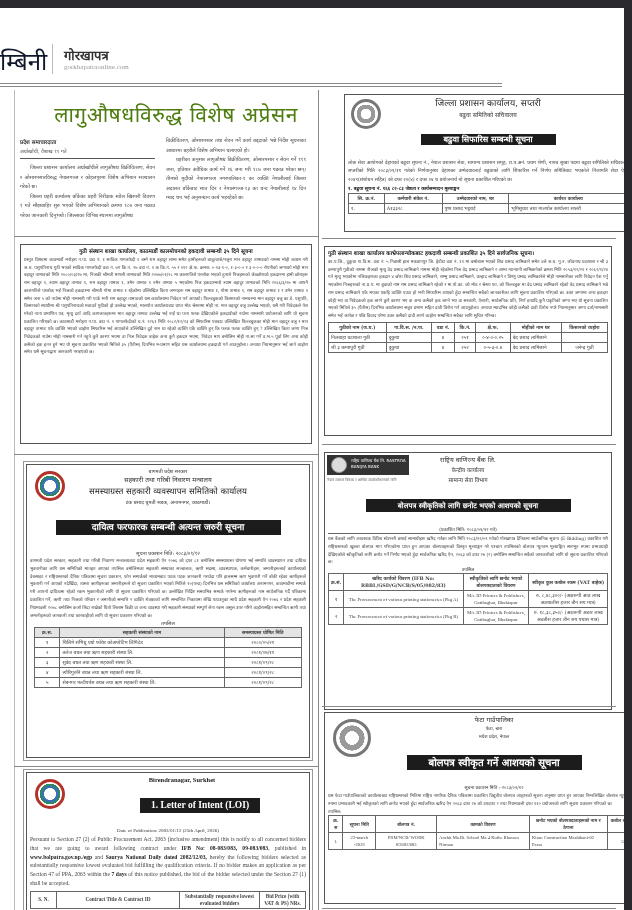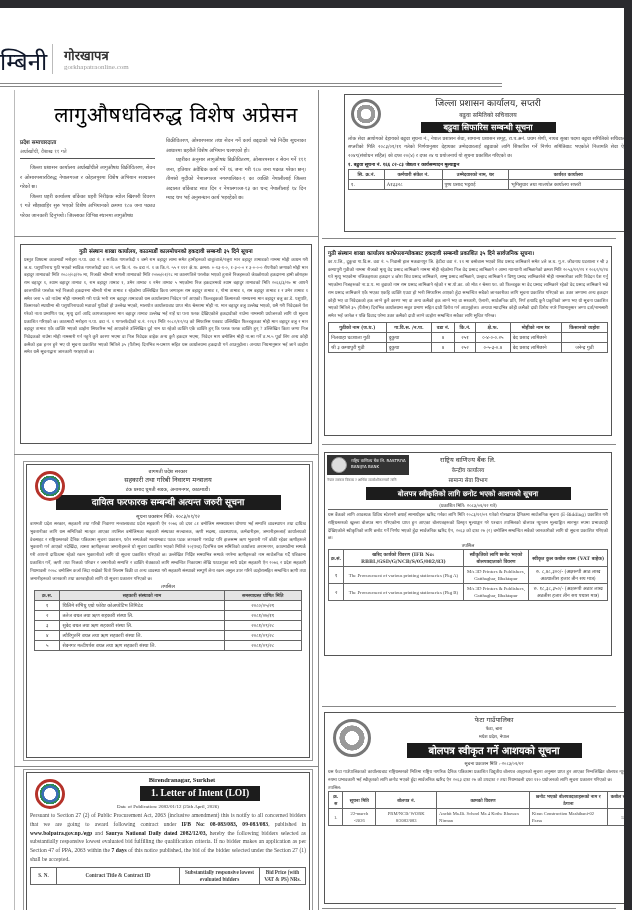--- a/index.html
+++ b/index.html
@@ -13,32 +13,32 @@
   .mast-left { position: absolute; left: 0; top: 36px; font-family: "DejaVu Sans", sans-serif; font-size: 24px; color: #0f172a; }
   .mast-sep { position: absolute; left: 52px; top: 36px; width: 1px; height: 30px; background: #bbb; }
   .mast-title { position: absolute; left: 64px; top: 38px; font-family: "DejaVu Sans", sans-serif; font-size: 13px; font-weight: bold; color: #333; }
   .mast-url { position: absolute; left: 64px; top: 55px; font-family: Liberation Serif, serif; font-size: 7px; color: #999; }
   .mast-rule { position: absolute; left: 0; top: 75px; width: 502px; height: 4px; border-top: 1px solid #888; border-bottom: 1px solid #888; }
 
   .colrule { position: absolute; width: 1px; background: #444; }
   .hrule { position: absolute; height: 1px; background: #888; }
 
   
-  .headline { position: absolute; left: 36px; top: 92px; width: 280px; text-align: center; font-family: "DejaVu Sans", sans-serif; font-size: 21px; color: #000000; letter-spacing: 0.5px; }
+  .headline { position: absolute; left: 36px; top: 92px; width: 280px; text-align: center; font-family: "DejaVu Sans", sans-serif; font-size: 21px; color: #4d7c0f; letter-spacing: 0.5px; }
   .byline { position: absolute; left: 20px; top: 130px; font-size: 5.5px; font-weight: bold; color: #333; }
   .dateline { position: absolute; left: 20px; top: 140px; font-size: 5px; color: #555; }
   .byrule { position: absolute; left: 20px; top: 150px; width: 135px; height: 1px; background: #555; }
   .article-col { position: absolute; font-size: 5px; line-height: 9.5px; color: #444; text-align: justify; }
 
   .notice { position: absolute; border: 1px solid #555; padding: 2px 3px; font-size: 4.8px; line-height: 8.5px; color: #444; overflow: hidden; }
   .notice.double { outline: 1px solid #999; outline-offset: 2px; }
   .n-title { font-weight: bold; font-size: 7px; text-align: center; color: #222; }
   .n-sub { text-align: center; font-size: 6px; color: #333; line-height: 10px; }
   .n-big { text-align: center; font-size: 9px; color: #222; line-height: 13px; }
-  .banner { background: #1c1c1c; color: #fff; text-align: center; font-weight: bold; margin: 2px auto; padding: 1px 6px; }
+  .banner { background: #1c1c1c; color: #fff; text-align: center; font-weight: bold; margin: 14px auto; padding: 1px 6px; }
   .body-text { text-align: justify; }
   table { border-collapse: collapse; width: 100%; font-size: 4.8px; }
   td, th { border: 1px solid #666; padding: 1px 2px; text-align: center; font-weight: normal; line-height: 7px; }
   th { font-weight: bold; }
   td.l { text-align: left; }
   .emblem { position: absolute; border-radius: 50%; }
   .emb-outer { width: 30px; height: 30px; border: 3px solid #b5322a; background: radial-gradient(circle at 50% 50%, #fff 0 35%, #3b6fb6 36% 50%, #2e8b57 51% 60%, #fff 61%); }
   .emb-gray { width: 30px; height: 30px; border: 3px solid #777; background: radial-gradient(circle at 50% 50%, #fff 0 30%, #999 31% 55%, #fff 56%); }
   .rbb-logo { position: absolute; left: 326px; top: 455px; width: 82px; height: 20px; background: #333; color: #fff; font-size: 4px; line-height: 6px; padding: 3px 3px 3px 24px; font-family: "DejaVu Sans", sans-serif; }
   .rbb-logo .circ { position: absolute; left: 4px; top: 2px; width: 16px; height: 16px; border-radius: 50%; background: #ddd; border: 1px solid #999; }
@@ -143,20 +143,21 @@
       </tr>
     </tbody>
       </table>
   </div>
   <div class="hrule" style="left:322px;top:436px;width:294px;"></div>
 
   <div class="notice double" style="left:26px;top:456px;width:284px;height:294px;font-size:4.4px;line-height:7.8px;">
     <div class="emblem emb-outer" style="left:8px;top:6px;"></div>
     <div class="n-sub" style="font-size:5px;line-height:8px;">बागमती प्रदेश सरकार</div>
     <div class="n-sub" style="font-size:6.5px;">सहकारी तथा गरिबी निवारण मन्त्रालय</div>
+    <div class="n-big" style="font-size:8.5px;">समस्याग्रस्त सहकारी व्यवस्थापन समितिको कार्यालय</div>
     <div class="n-sub" style="font-size:5px;line-height:8px;">टंक प्रसाद घुमती सडक, अनामनगर, काठमाडौं।</div>
     <div class="banner" style="width:225px;font-size:9px;line-height:13px;">दायित्व फरफारक सम्बन्धी अत्यन्त जरुरी सूचना</div>
     <div class="n-sub" style="font-size:5px;line-height:8px;">सूचना प्रकाशन मिति: २०८३/०१/१२</div>
     <div class="body-text">बागमती प्रदेश सरकार, सहकारी तथा गरिबी निवारण मन्त्रालयबाट प्रदेश सहकारी ऐन २०७६ को दफा ८१ बमोजिम समस्याग्रस्त घोषणा भई सम्पत्ति व्यवस्थापन तथा दायित्व भुक्तानीका लागि यस समितिको मातहत आएका तपसिल बमोजिमका सहकारी संस्थाका सञ्चालक, ऋणी सदस्य, व्यवस्थापक, कर्मचारीहरू, जमानीहरूलाई कार्यालयको वेबसाइट र राष्ट्रियस्तरको दैनिक पत्रिकामा सूचना प्रकाशन, फोन सम्पर्कको माध्यमबाट पटक पटक जानकारी गराउँदा पनि हालसम्म ऋण भुक्तानी गर्ने बाँकी रहेका ऋणीहरूले भुक्तानी गर्न आएको नदेखिँदा, त्यस्ता ऋणीहरूका जमानीहरूले यो सूचना प्रकाशित भएको मितिले १०(पन्ध्र) दिनभित्र यस समितिको कार्यालय अनामनगर, काठमाडौंमा सम्पर्क गरी आफ्नो दायित्वमा रहेको रकम भुक्तानीको लागि यो सूचना प्रकाशित गरिएको छ। उल्लेखित निर्दिष्ट समयभित्र सम्पर्क नगरेमा ऋणीहरूको नाम सार्वजनिक गर्दै पत्रिकामा प्रकाशित गर्ने, ऋणी तथा निजको परिवार र जमानीको सम्पत्ति र व्यक्ति रोक्काको लागि सम्बन्धित निकायमा लेखि पठाउनुका साथै प्रदेश सहकारी ऐन २०७६ र प्रदेश सहकारी नियमावली २०७८ बमोजिम कर्जा लिंदा राखेको धितो लिलाम बिक्री वा अन्य व्यवस्था गरी सहकारी संस्थाको सम्पूर्ण लेना रकम असुल उपर गरिने व्यहोरासहित सम्बन्धित ऋणी तथा जमानीहरूको जानकारी तथा कारबाहीको लागि यो सूचना प्रकाशन गरिएको छ।</div>
     <div class="n-sub" style="font-size:5px;line-height:8px;">तपसिल</div>
     <table style="margin:0 4px;width:calc(100% - 8px);">
       <tbody>
           <tr style="background:#e4e4e4;">
         <th>क्र.स.</th>
         <th>सहकारी संस्थाको नाम</th>
@@ -185,21 +186,21 @@
       <tr>
         <td>५</td>
         <td class="l">सेवनगर मल्टीपर्पस बचत तथा ऋण सहकारी संस्था लि.</td>
         <td>२०८१/०९/२८</td>
       </tr>
     </tbody>
       </table>
   </div>
   <div class="hrule" style="left:14px;top:758px;width:304px;"></div>
 
-  <div class="notice" style="left:324px;top:444px;width:288px;height:204px;font-size:4.4px;line-height:7.8px;">
+  <div class="notice" style="left:324px;top:444px;width:288px;height:258px;font-size:4.4px;line-height:7.8px;">
     <div class="rbb-logo" style="left:2px;top:2px;">
       <span class="circ"></span>
       <span>राष्ट्रिय वाणिज्य बैंक लि. RASTRIYA BANIJYA BANK</span>
     </div>
     <div class="rbb-tag" style="left:2px;top:24px;">नेपाल सरकार विकास र आर्थिक समावेशीकरणको लागि</div>
     <div class="n-sub" style="font-size:6.5px;">राष्ट्रिय वाणिज्य बैंक लि.</div>
     <div class="n-sub" style="font-size:5.5px;">केन्द्रीय कार्यालय</div>
     <div class="n-sub" style="font-size:5.5px;">सामान्य सेवा विभाग</div>
     <div class="banner" style="width:205px;font-size:7px;line-height:11px;">बोलपत्र स्वीकृतिको लागि छनोट भएको आशयको सूचना</div>
     <div class="n-sub" style="font-size:4.5px;line-height:7px;">(प्रकाशित मिति: २०८३/०१/१२ गते)</div>

